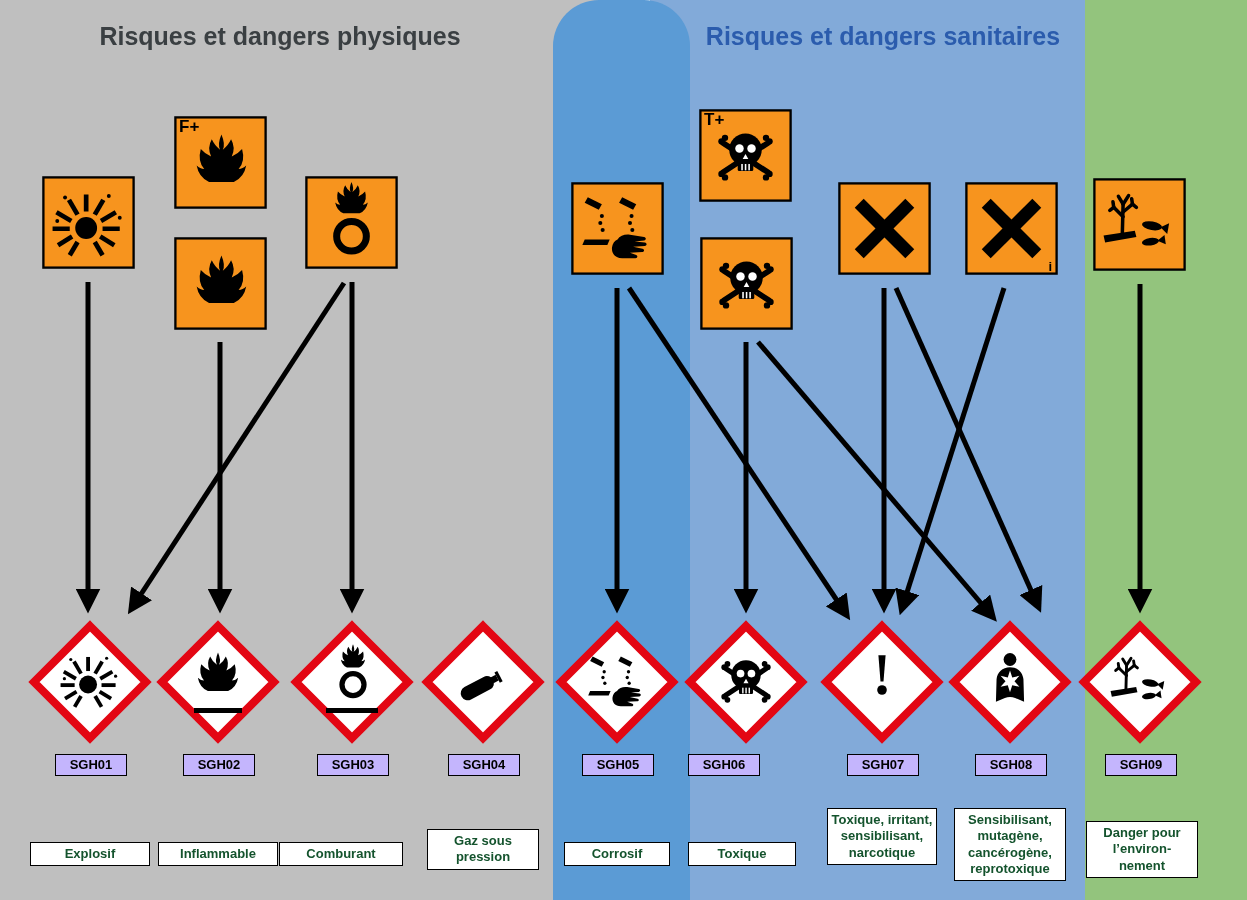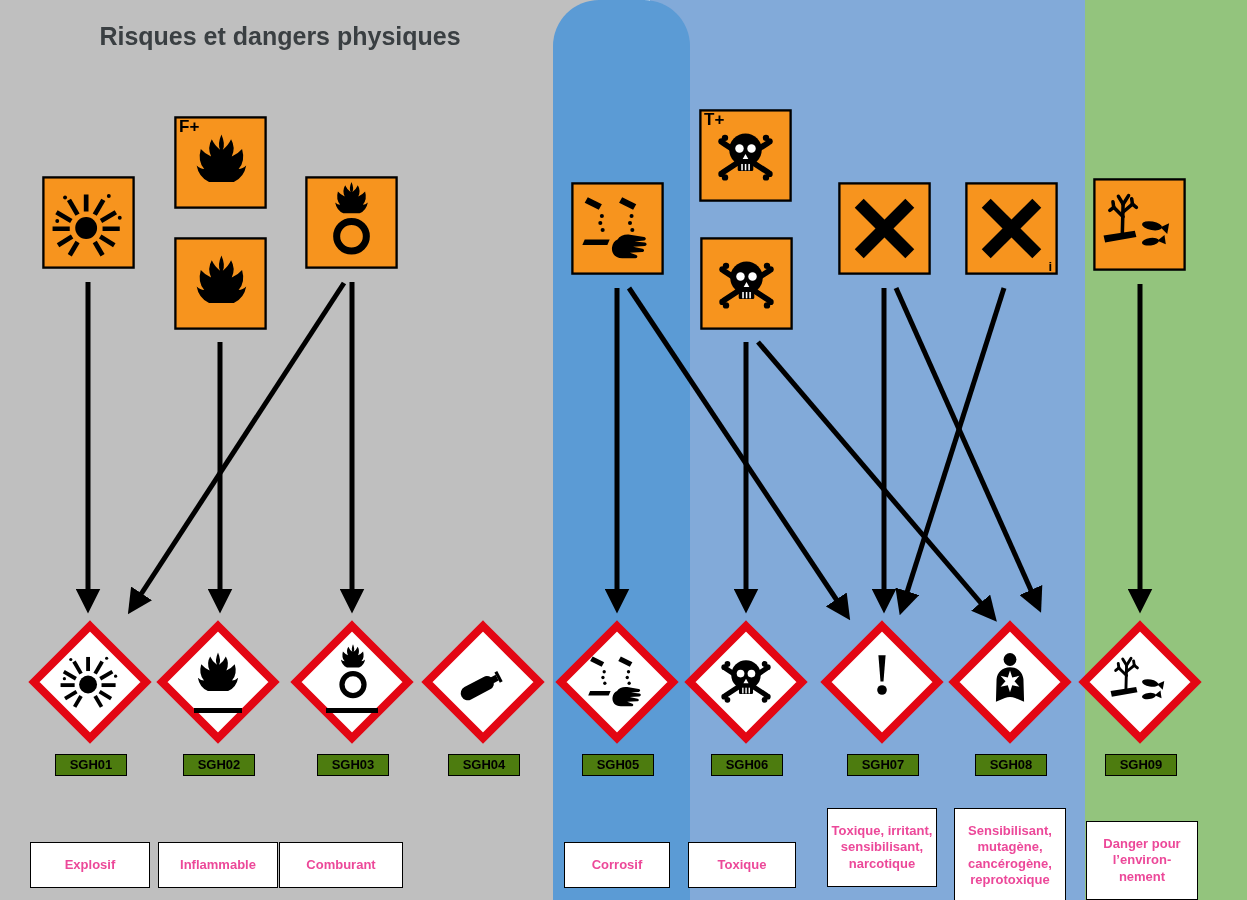--- a/index.html
+++ b/index.html
@@ -20,26 +20,26 @@
 
   .old-sq{position:absolute;width:93px;height:93px;}
   .old-sq svg{width:100%;height:100%;display:block;}
   .sq-letter{position:absolute;top:1px;left:5px;font-weight:bold;font-size:17px;color:#000;}
   .sq-letter.low{top:auto;left:auto;bottom:1px;right:6px;font-size:13px;}
 
   .diamond{position:absolute;width:124px;height:124px;}
   .diamond svg{width:100%;height:100%;display:block;}
 
   .sgh-label{
-    position:absolute;width:70px;height:20px;background:#4d7c0f;border:1.5px solid #000;
+    position:absolute;width:70px;height:20px;background:#c4b5fd;border:1.5px solid #000;
     font-weight:bold;font-size:13px;text-align:center;line-height:20px;color:#000;
   }
   .desc-box{
     position:absolute;background:#fff;border:1.5px solid #000;font-weight:bold;
-    font-size:13px;line-height:1.25;text-align:center;color:#ec4899;padding:14px 3px;
+    font-size:13px;line-height:1.25;text-align:center;color:#14532d;padding:3px 3px;
     box-sizing:border-box;
   }
   .arrows{position:absolute;left:0;top:0;width:1247px;height:900px;pointer-events:none;}
   .arrows line{stroke:#000;stroke-width:5;}
   .defs-holder{position:absolute;width:0;height:0;overflow:hidden;}
 </style>
 </head>
 <body>
 
 <svg class="defs-holder" aria-hidden="true">
@@ -174,20 +174,21 @@
 </svg>
 
 <div class="stage">
 
   <div class="bg bg-physical"></div>
   <div class="bg bg-health"></div>
   <div class="bg bg-env"></div>
   <div class="bg bg-band"></div>
 
   <div class="section-title t-physical">Risques et dangers physiques</div>
+  <div class="section-title t-health">Risques et dangers sanitaires</div>
 
   <svg class="arrows" viewBox="0 0 1247 900">
     <defs>
       <marker id="ah" viewBox="0 0 10 10" refX="7" refY="5" markerWidth="5" markerHeight="5" orient="auto">
         <path d="M0,0 L10,5 L0,10 Z" fill="#000"></path>
       </marker>
     </defs>
     <line x1="88" y1="282" x2="88" y2="606" marker-end="url(#ah)"></line>
     <line x1="220" y1="342" x2="220" y2="606" marker-end="url(#ah)"></line>
     <line x1="352" y1="282" x2="352" y2="606" marker-end="url(#ah)"></line>
@@ -337,27 +338,28 @@
       <polygon points="62,6 118,62 62,118 6,62" fill="#fff" stroke="#E30613" stroke-width="8"></polygon>
       <use href="#sym-environment" x="30" y="30" width="64" height="64"></use>
     </svg>
   </div>
 
   <div class="sgh-label" style="left:55px;top:754px">SGH01</div>
   <div class="sgh-label" style="left:183px;top:754px">SGH02</div>
   <div class="sgh-label" style="left:317px;top:754px">SGH03</div>
   <div class="sgh-label" style="left:448px;top:754px">SGH04</div>
   <div class="sgh-label" style="left:582px;top:754px">SGH05</div>
-  <div class="sgh-label" style="left:711px;top:754px">SGH06</div>
+  <div class="sgh-label" style="left:688px;top:754px">SGH06</div>
   <div class="sgh-label" style="left:847px;top:754px">SGH07</div>
   <div class="sgh-label" style="left:975px;top:754px">SGH08</div>
   <div class="sgh-label" style="left:1105px;top:754px">SGH09</div>
 
   <div class="desc-box" style="left:30px;top:842px;width:120px">Explosif</div>
   <div class="desc-box" style="left:158px;top:842px;width:120px">Inflammable</div>
   <div class="desc-box" style="left:279px;top:842px;width:124px">Comburant</div>
+  <div class="desc-box" style="left:427px;top:829px;width:112px">Gaz sous pression</div>
   <div class="desc-box" style="left:564px;top:842px;width:106px">Corrosif</div>
   <div class="desc-box" style="left:688px;top:842px;width:108px">Toxique</div>
   <div class="desc-box" style="left:827px;top:808px;width:110px">Toxique, irritant, sensibilisant, narcotique</div>
   <div class="desc-box" style="left:1086px;top:821px;width:112px">Danger pour l’environ-nement</div>
   <div class="desc-box" style="left:954px;top:808px;width:112px">Sensibilisant, mutagène, cancérogène, reprotoxique</div>
 
 </div>
 
 </body></html>

